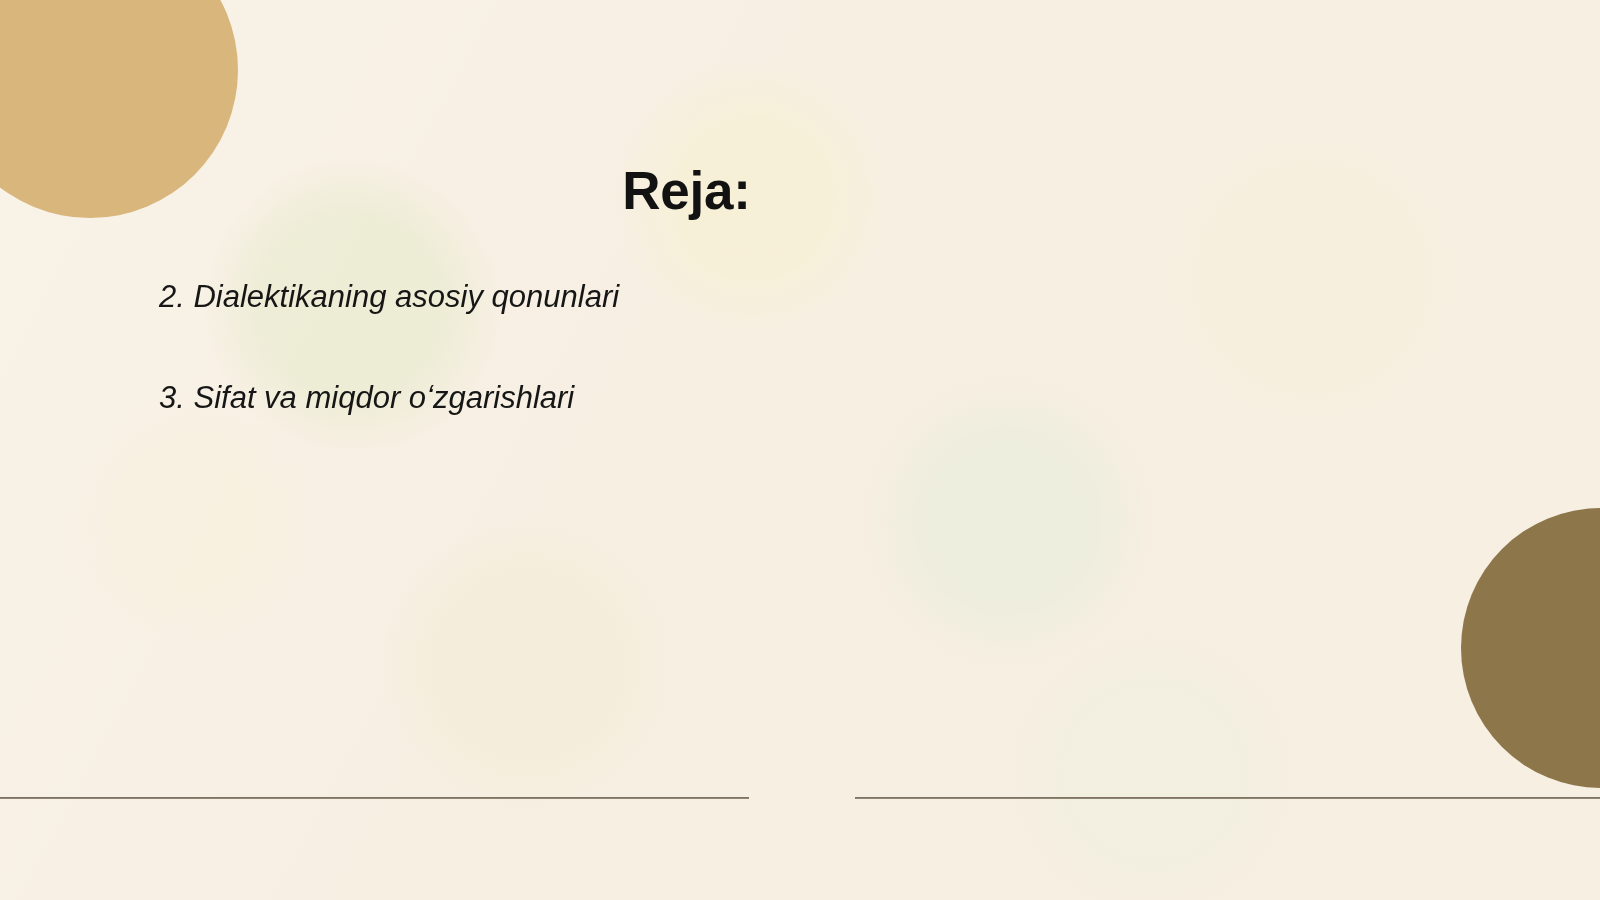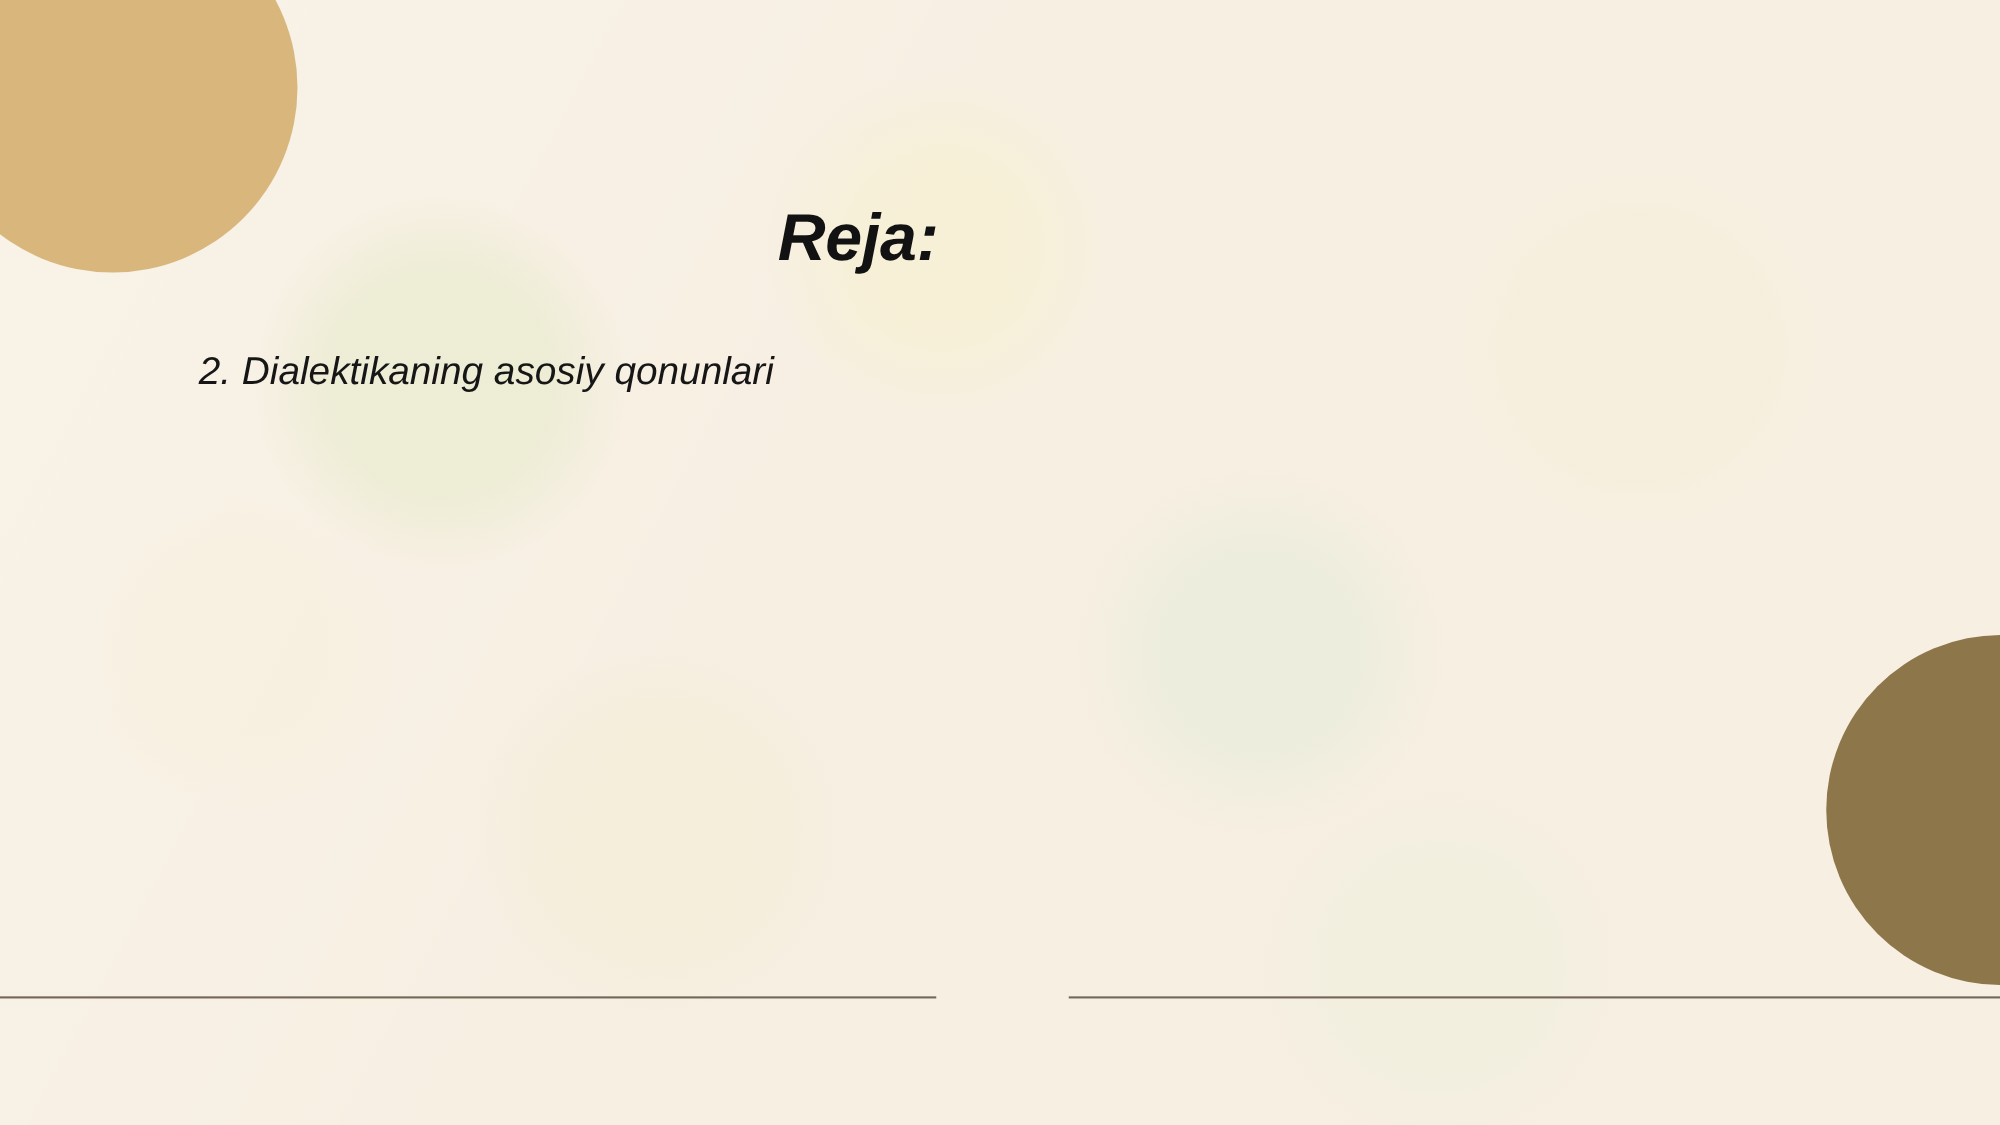--- a/index.html
+++ b/index.html
@@ -61,21 +61,20 @@
     left: 0;
     top: 126px;
     width: 1373px;
     text-align: center;
     font-size: 53px;
     font-weight: 700;
     line-height: 1.1;
     color: #121212;
     letter-spacing: -0.2px;
     white-space: nowrap;
-    font-style: italic;
   }
 
   
   #agenda-list {
     position: absolute;
     left: 159px;
     top: 279px;
     margin: 0;
     padding: 0;
     list-style: none;
@@ -118,19 +117,20 @@
   <div class="bg-noise"></div>
 
   <div class="deco-circle" id="circle-top-left"></div>
 
   <div class="deco-circle" id="circle-bottom-right"></div>
 
   <h1 id="slide-title">Reja:</h1>
 
   <ul id="agenda-list">
     <li class="agenda-item">2. Dialektikaning asosiy qonunlari</li>
+    <li class="agenda-item">3. Sifat va miqdor oʻzgarishlari</li>
   </ul>
 
   <div class="footer-rule" id="footer-rule-left"></div>
 
   <div class="footer-rule" id="footer-rule-right"></div>
 
 </div>
 
 </body></html>

